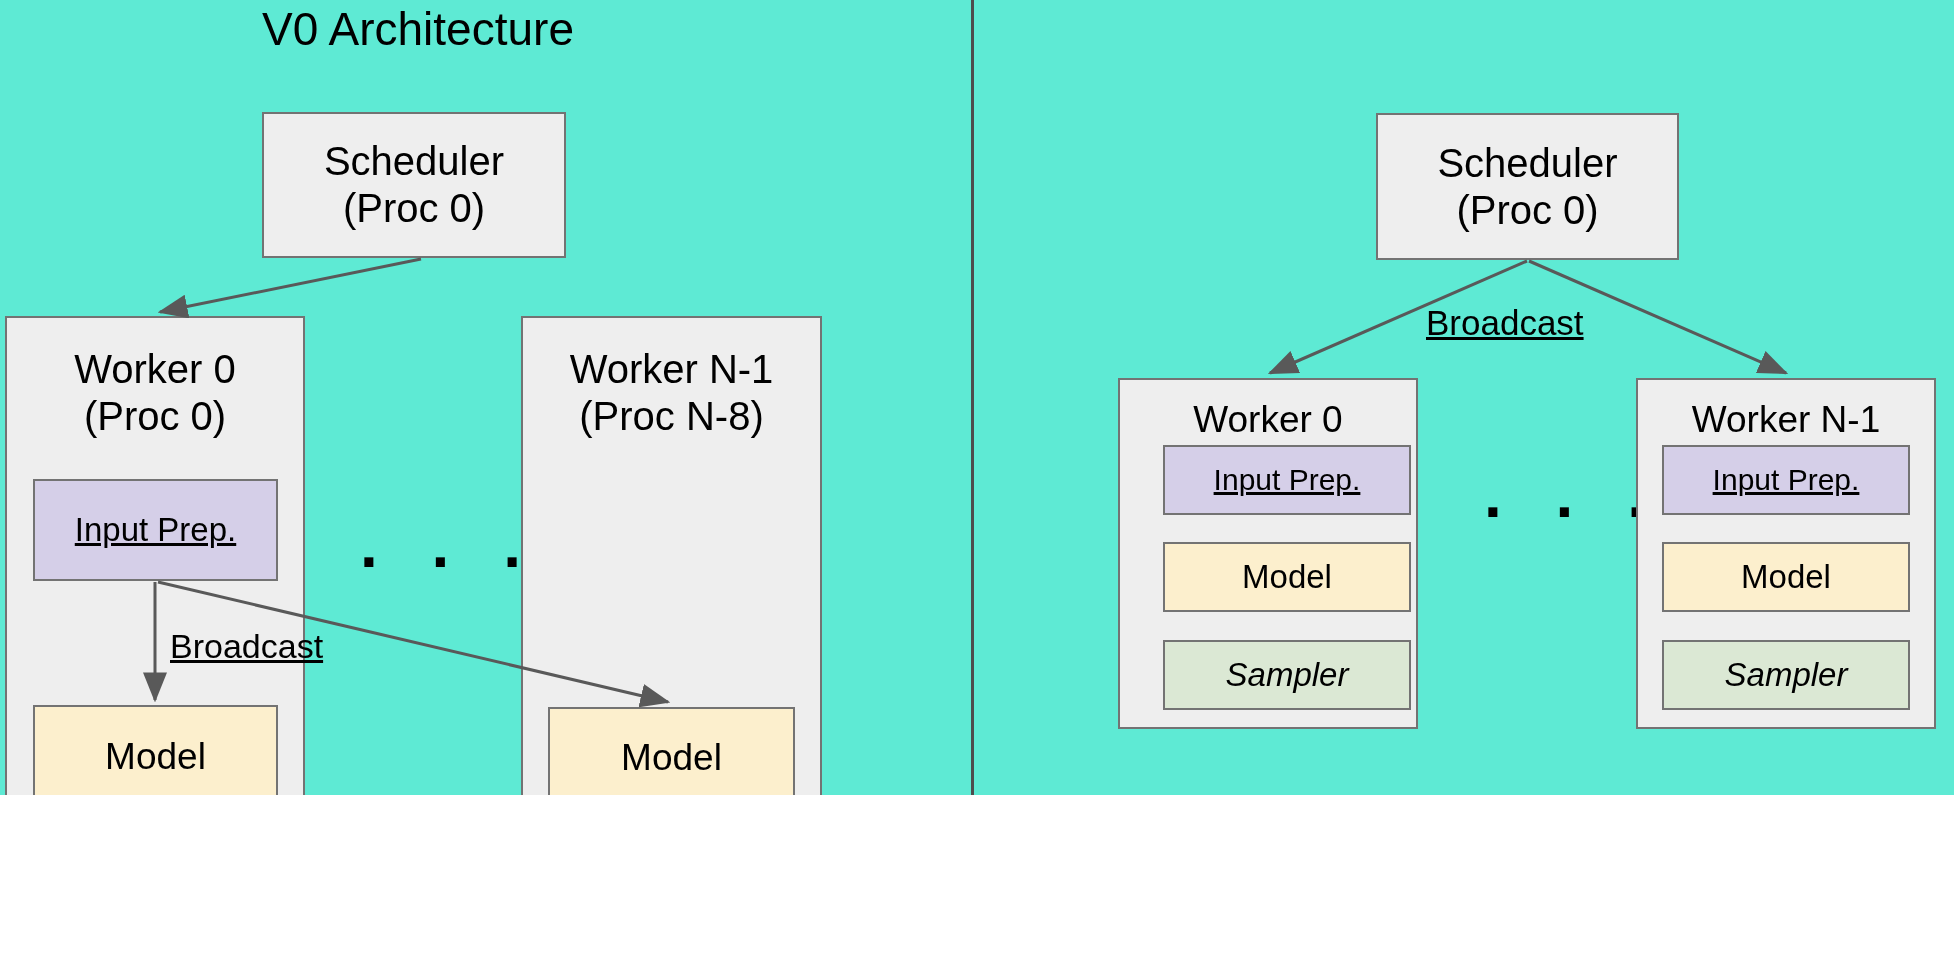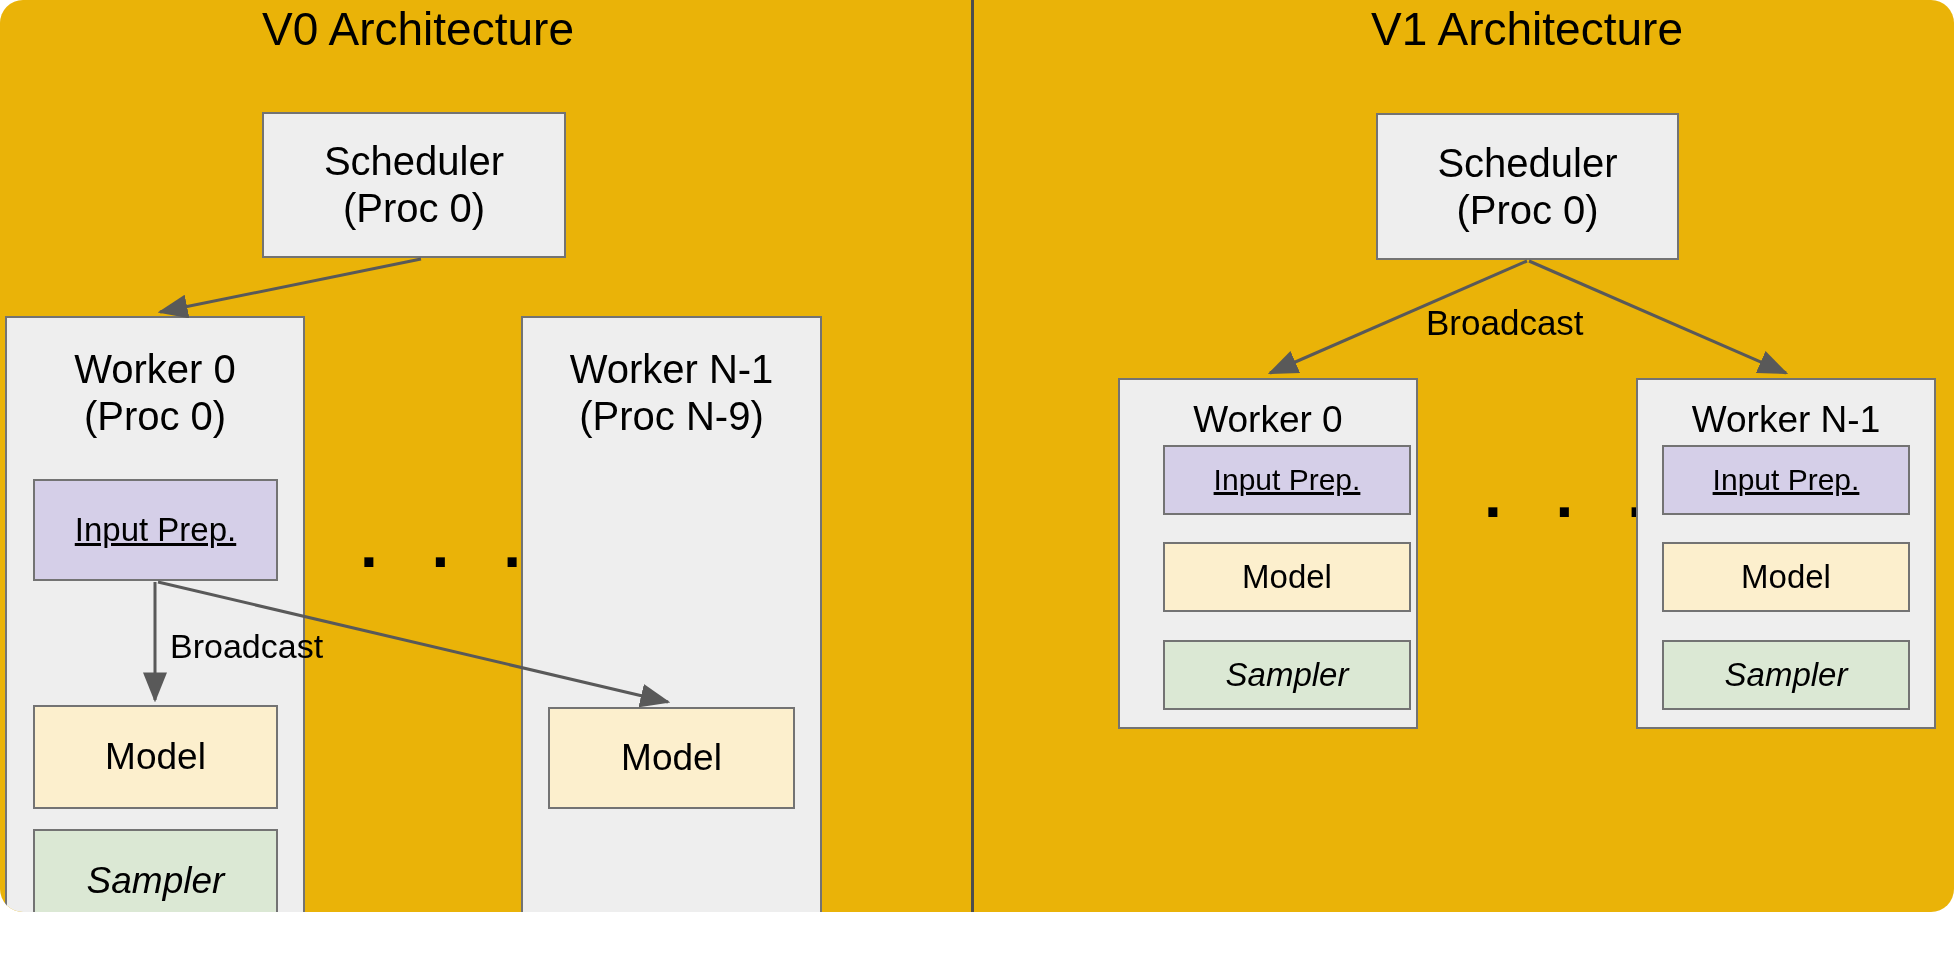--- a/index.html
+++ b/index.html
@@ -7,24 +7,23 @@
     padding: 0;
     background: #ffffff;
   }
   body {
     font-family: "Liberation Sans", sans-serif;
     color: #000000;
   }
   #canvas {
     position: relative;
     width: 1954px;
-    height: 912px;
-    background: #eab308;
+    height: 795px;
+    background: #5eead4;
     overflow: hidden;
-    border-radius: 23px;
   }
   .panel-title {
     position: absolute;
     text-align: center;
     font-size: 46px;
     line-height: 50px;
     color: #000000;
     white-space: nowrap;
   }
   .divider {
@@ -85,20 +84,21 @@
     color: #000000;
     white-space: nowrap;
   }
   .edge-label {
     position: absolute;
     font-size: 34px;
     line-height: 38px;
     color: #000000;
     white-space: nowrap;
     background: transparent;
+    text-decoration: underline;
   }
   svg.arrows {
     position: absolute;
     left: 0;
     top: 0;
     width: 1954px;
     height: 972px;
     pointer-events: none;
   }
 </style>
@@ -128,32 +128,31 @@
   </div>
   <div class="box box-sampler" style="left:33px; top:829px; width:245px; height:104px; font-size:37px;">
     <span class="box-label">Sampler</span>
   </div>
 
   <div class="ellipsis" style="left:360px; top:513px;">. . .</div>
 
   <div class="box box-container" style="left:521px; top:316px; width:301px; height:646px;">
     <div class="worker-head" style="top:28px; font-size:40px; line-height:47px;">
       <span class="box-label">Worker N-1</span>
-      <span class="box-label">(Proc N-9)</span>
+      <span class="box-label">(Proc N-8)</span>
     </div>
   </div>
   <div class="box box-model" style="left:548px; top:707px; width:247px; height:102px; font-size:37px;">
     <span class="box-label">Model</span>
   </div>
 
   <div class="edge-label" style="left:170px; top:627px;">Broadcast</div>
 
   <div class="divider" style="left:971px;"></div>
 
-  <div class="panel-title" style="left:1307px; top:4px; width:440px; font-size:46px;">V1 Architecture</div>
 
   <div class="box box-scheduler" style="left:1376px; top:113px; width:303px; height:147px;">
     <span class="box-label">Scheduler</span>
     <span class="box-label">(Proc 0)</span>
   </div>
 
   <div class="edge-label" style="left:1426px; top:304px; font-size:35px;">Broadcast</div>
 
   <div class="box box-container" style="left:1118px; top:378px; width:300px; height:351px;">
     <div class="worker-head" style="top:18px; font-size:37px; line-height:43px;">

